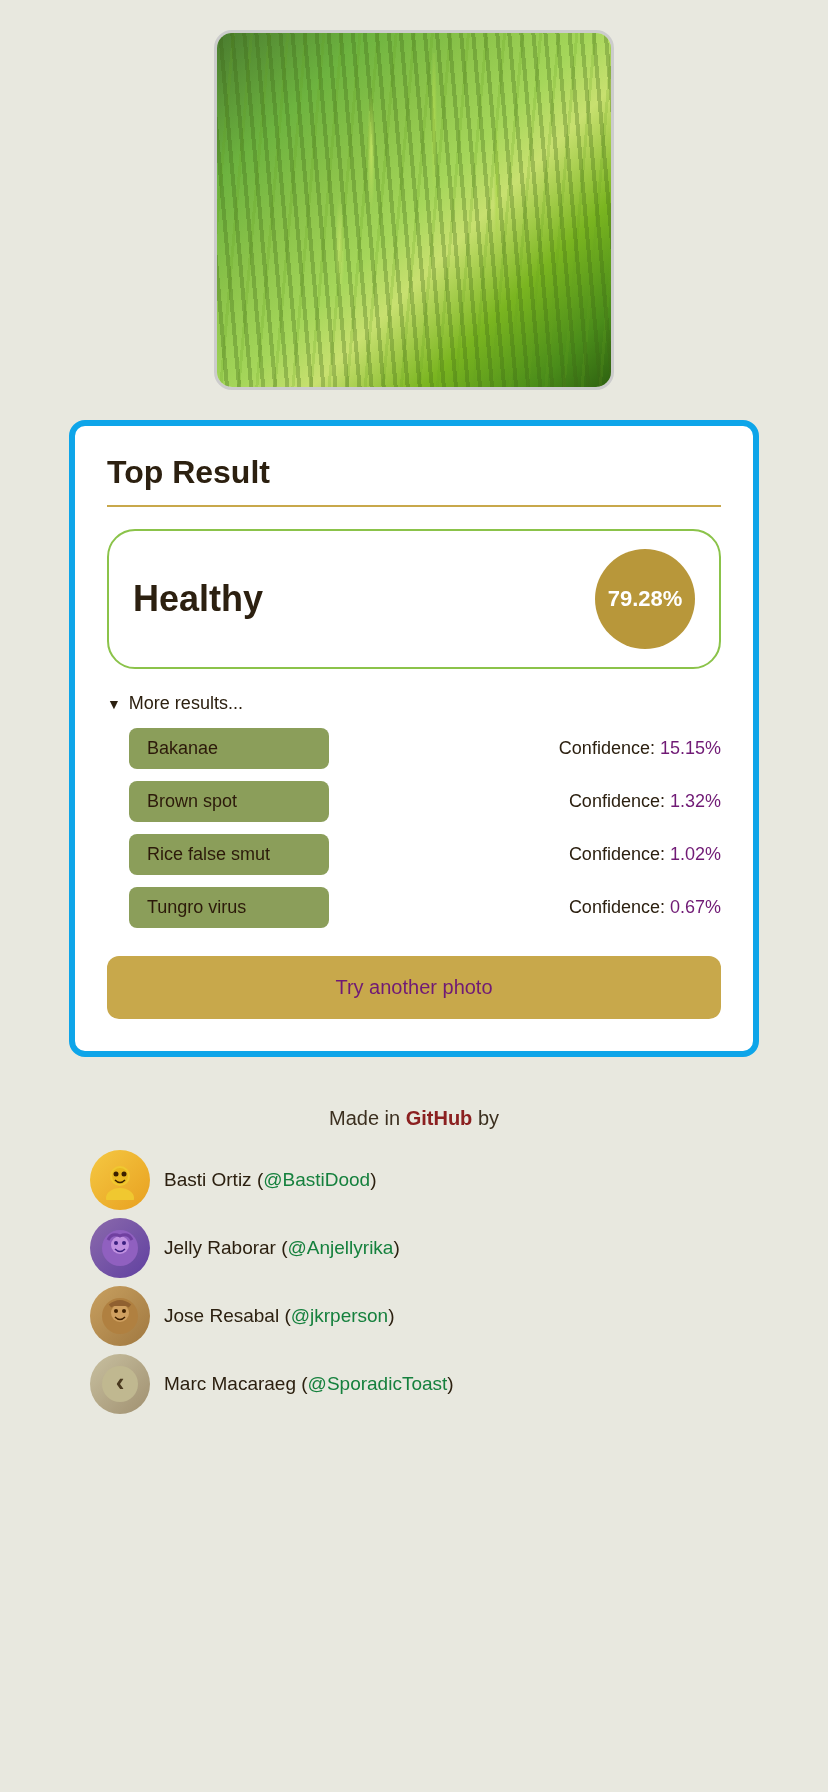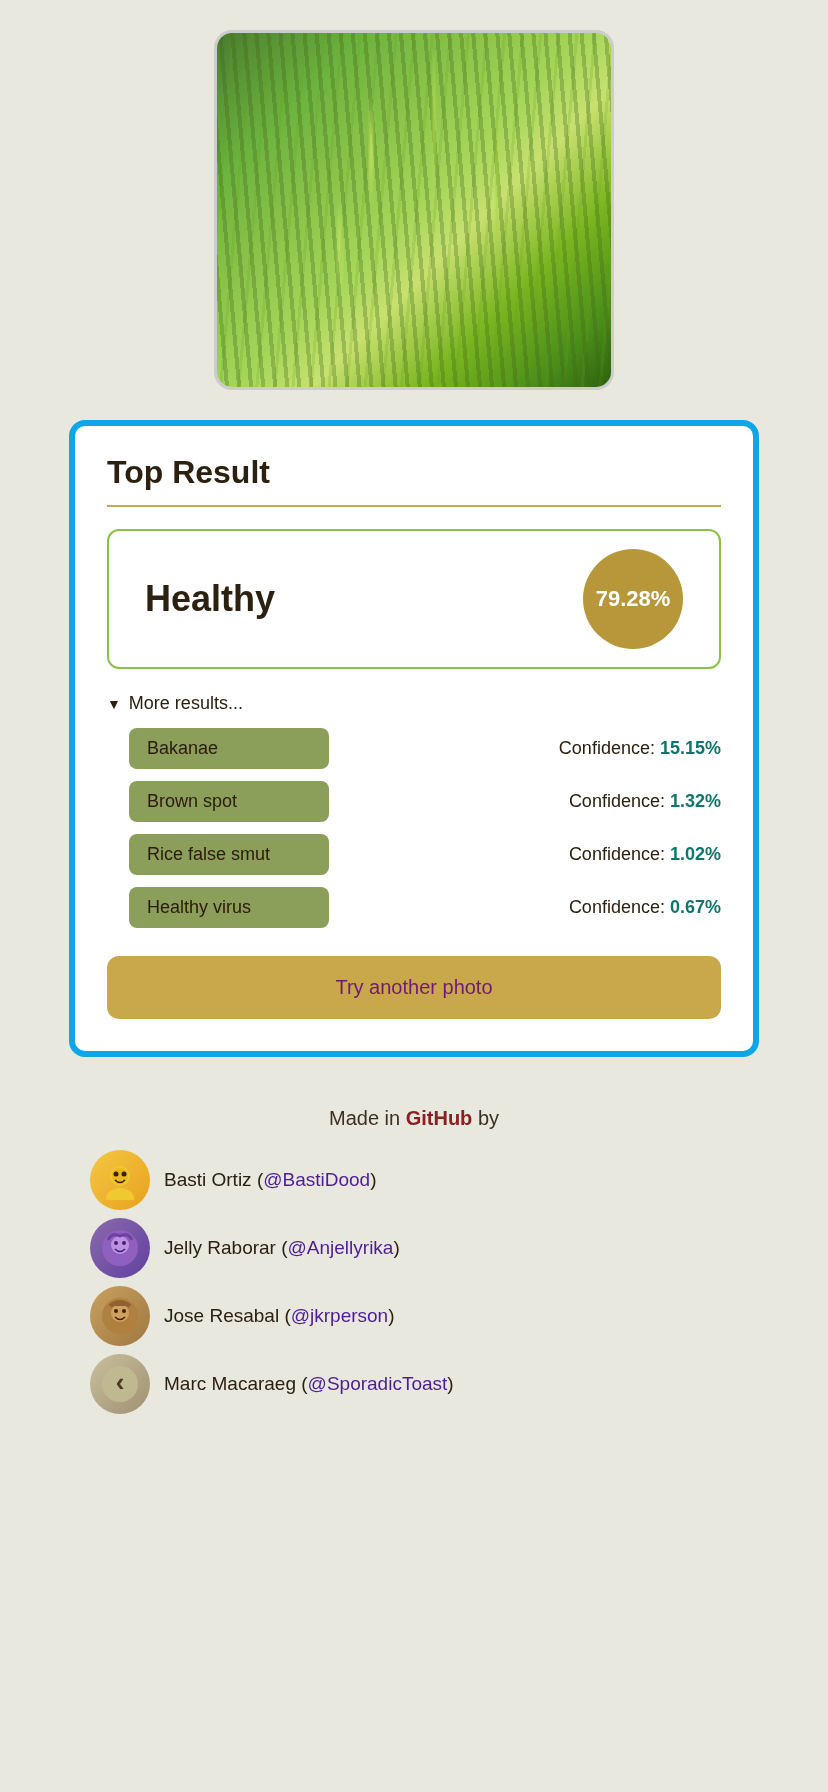--- a/index.html
+++ b/index.html
@@ -81,22 +81,22 @@
 
     .title-divider {
       border: none;
       border-top: 2px solid #c8a84b;
       margin-bottom: 22px;
     }
 
     
     .top-result-box {
       border: 2px solid #8bc34a;
-      border-radius: 12px;
-      padding: 18px 36px;
+      border-radius: 28px;
+      padding: 18px 24px;
       display: flex;
       align-items: center;
       justify-content: space-between;
       margin-bottom: 24px;
       gap: 10px;
     }
 
     .top-result-label {
       font-size: 36px;
       font-weight: 800;
@@ -150,22 +150,22 @@
       font-weight: 500;
       min-width: 200px;
     }
 
     .confidence-text {
       font-size: 18px;
       color: #2c2010;
     }
 
     .confidence-value {
-      color: #0f766e;
-      font-weight: 700;
+      color: #701a75;
+      font-weight: 400;
     }
 
     
     .try-another-btn {
       width: 100%;
       background: #c8a84b;
       border: none;
       border-radius: 12px;
       padding: 20px;
       font-size: 20px;
@@ -232,21 +232,21 @@
       background: linear-gradient(135deg, #8b6aac, #6040a0);
     }
     .avatar-jose {
       background: linear-gradient(135deg, #c8a060, #a07840);
     }
     .avatar-marc {
       background: linear-gradient(135deg, #c8c0a0, #a09070);
     }
 
     .contributor-handle {
-      color: #4c1d95;
+      color: #15803d;
       text-decoration: none;
     }
   </style>
 </head>
 <body>
 
 <div class="plant-image-container">
   <div class="plant-image">
   </div>
 </div>
@@ -283,21 +283,21 @@
         Confidence: <span class="confidence-value">1.32%</span>
       </span>
     </div>
     <div class="result-row">
       <span class="disease-tag">Rice false smut</span>
       <span class="confidence-text">
         Confidence: <span class="confidence-value">1.02%</span>
       </span>
     </div>
     <div class="result-row">
-      <span class="disease-tag">Healthy virus</span>
+      <span class="disease-tag">Tungro virus</span>
       <span class="confidence-text">
         Confidence: <span class="confidence-value">0.67%</span>
       </span>
     </div>
   </div>
 
   
   <button class="try-another-btn">Try another photo</button>
 </div>
 

